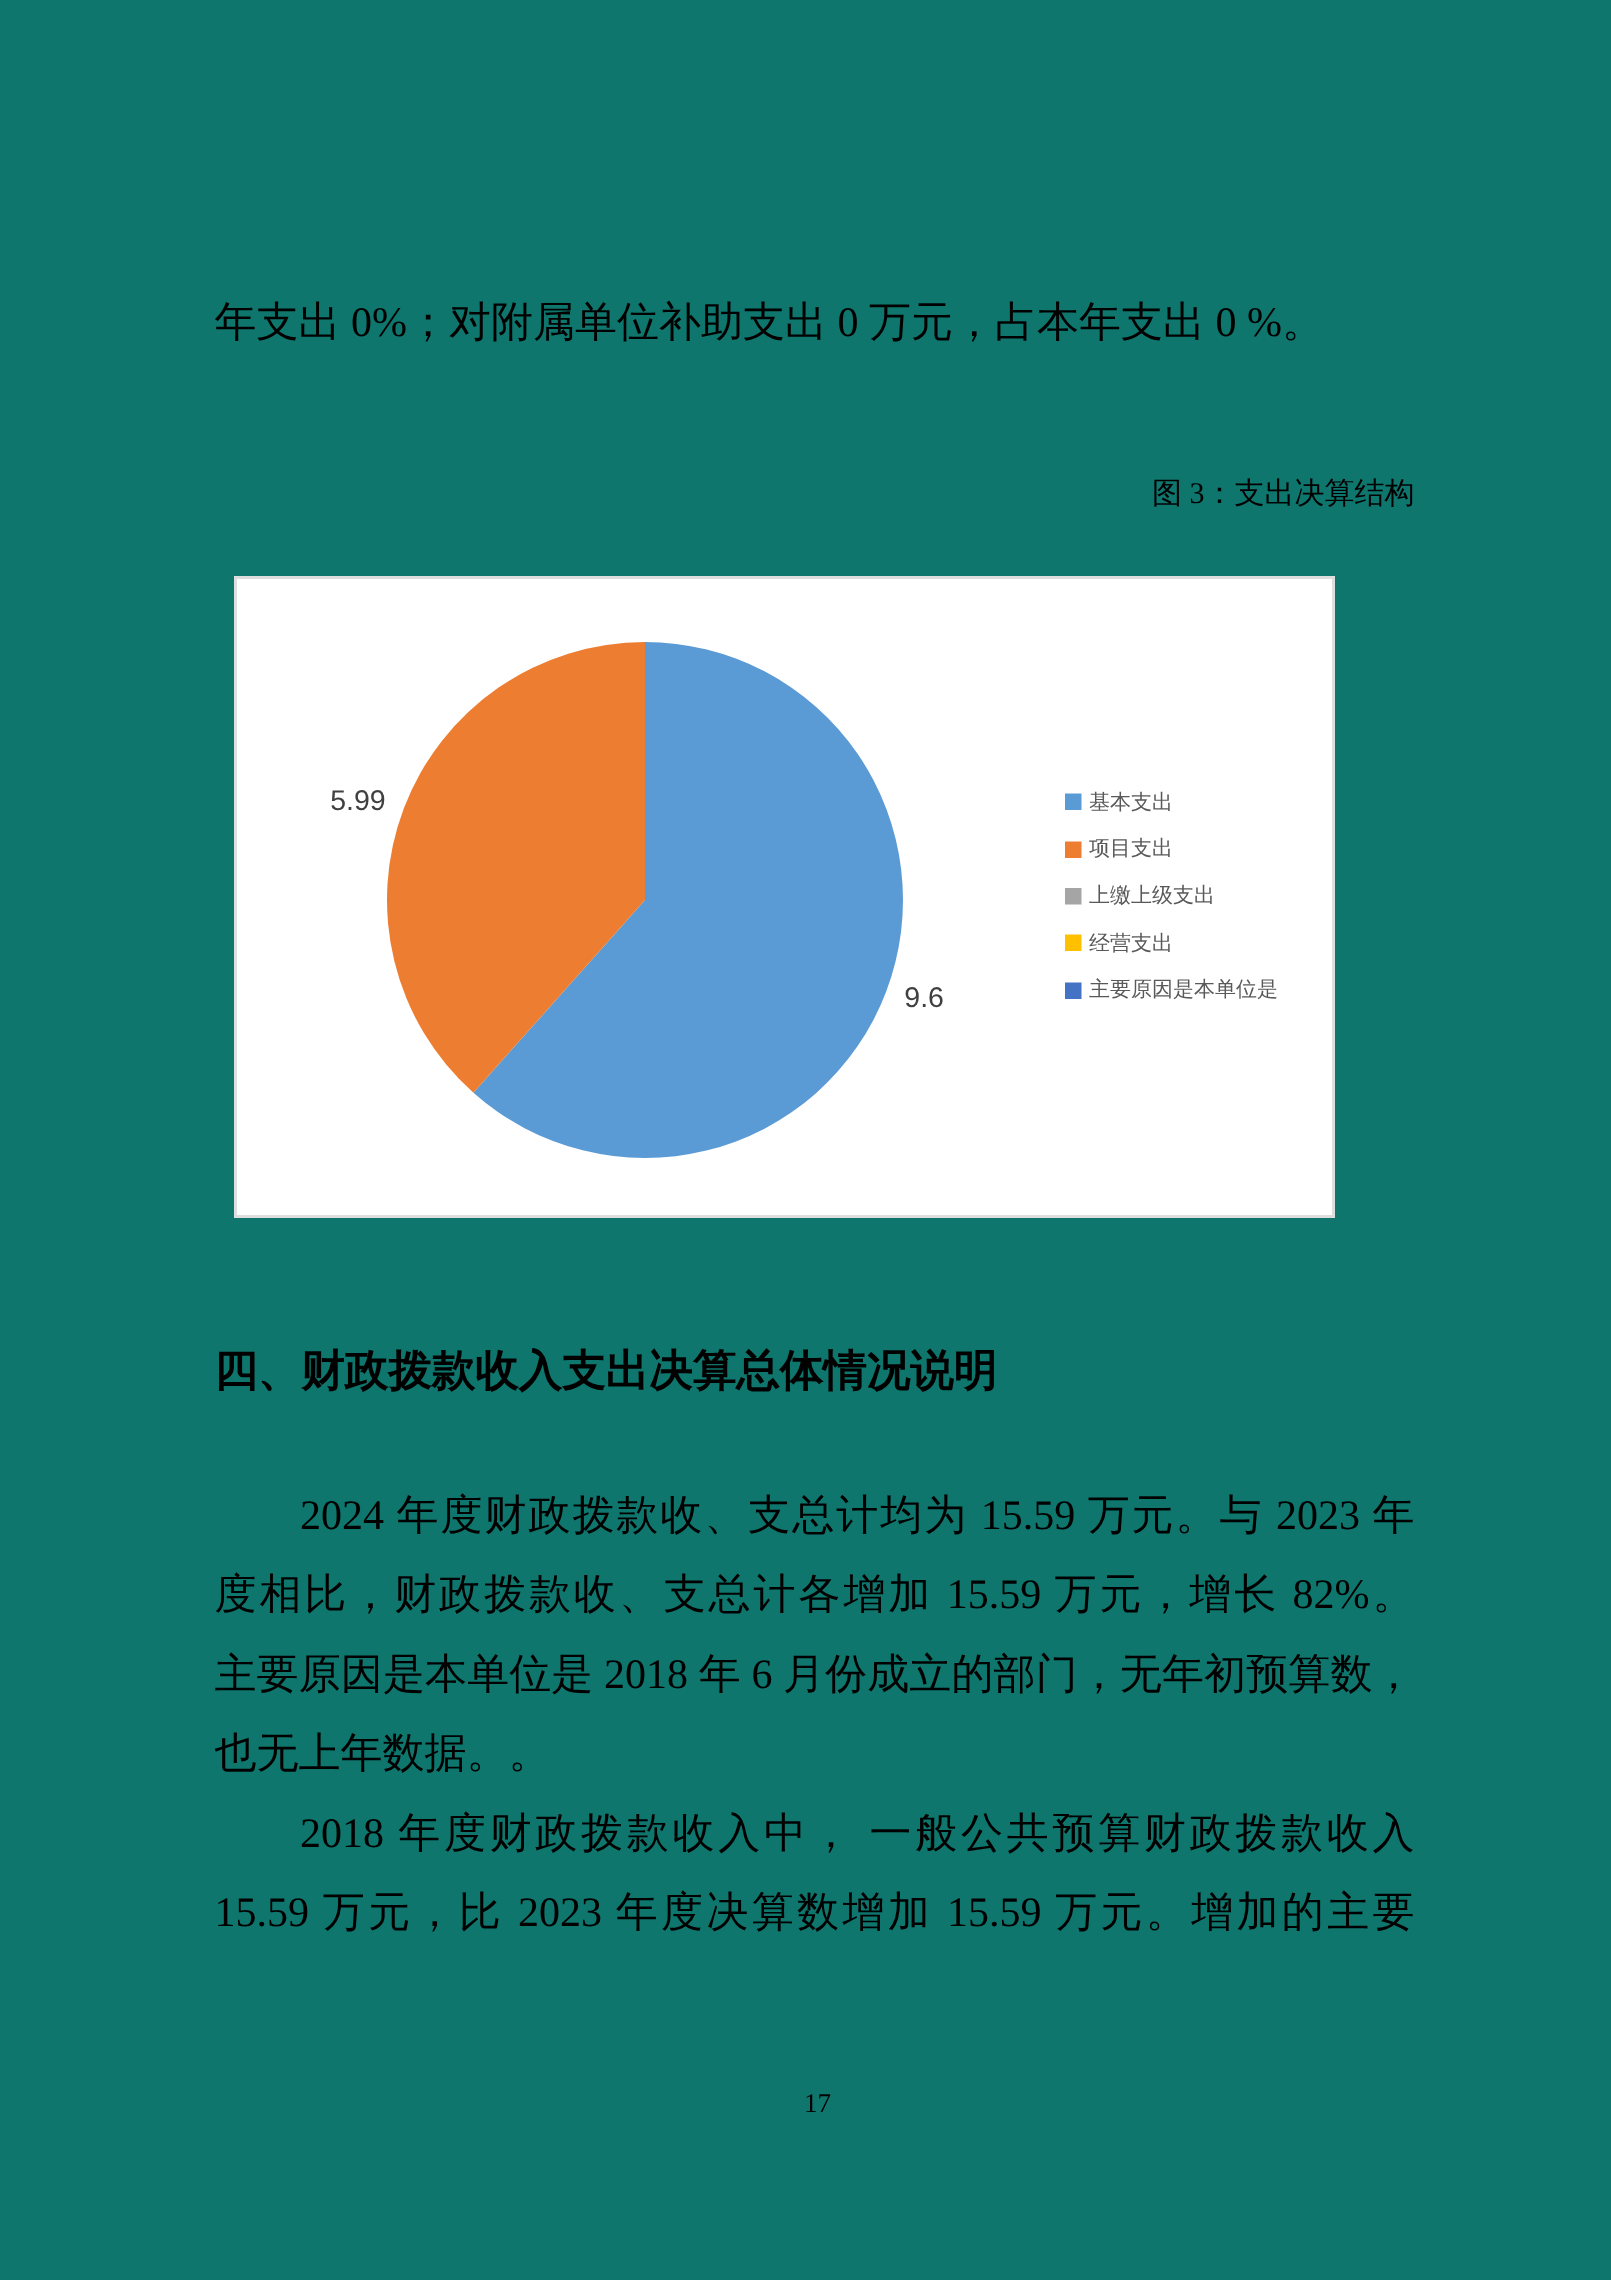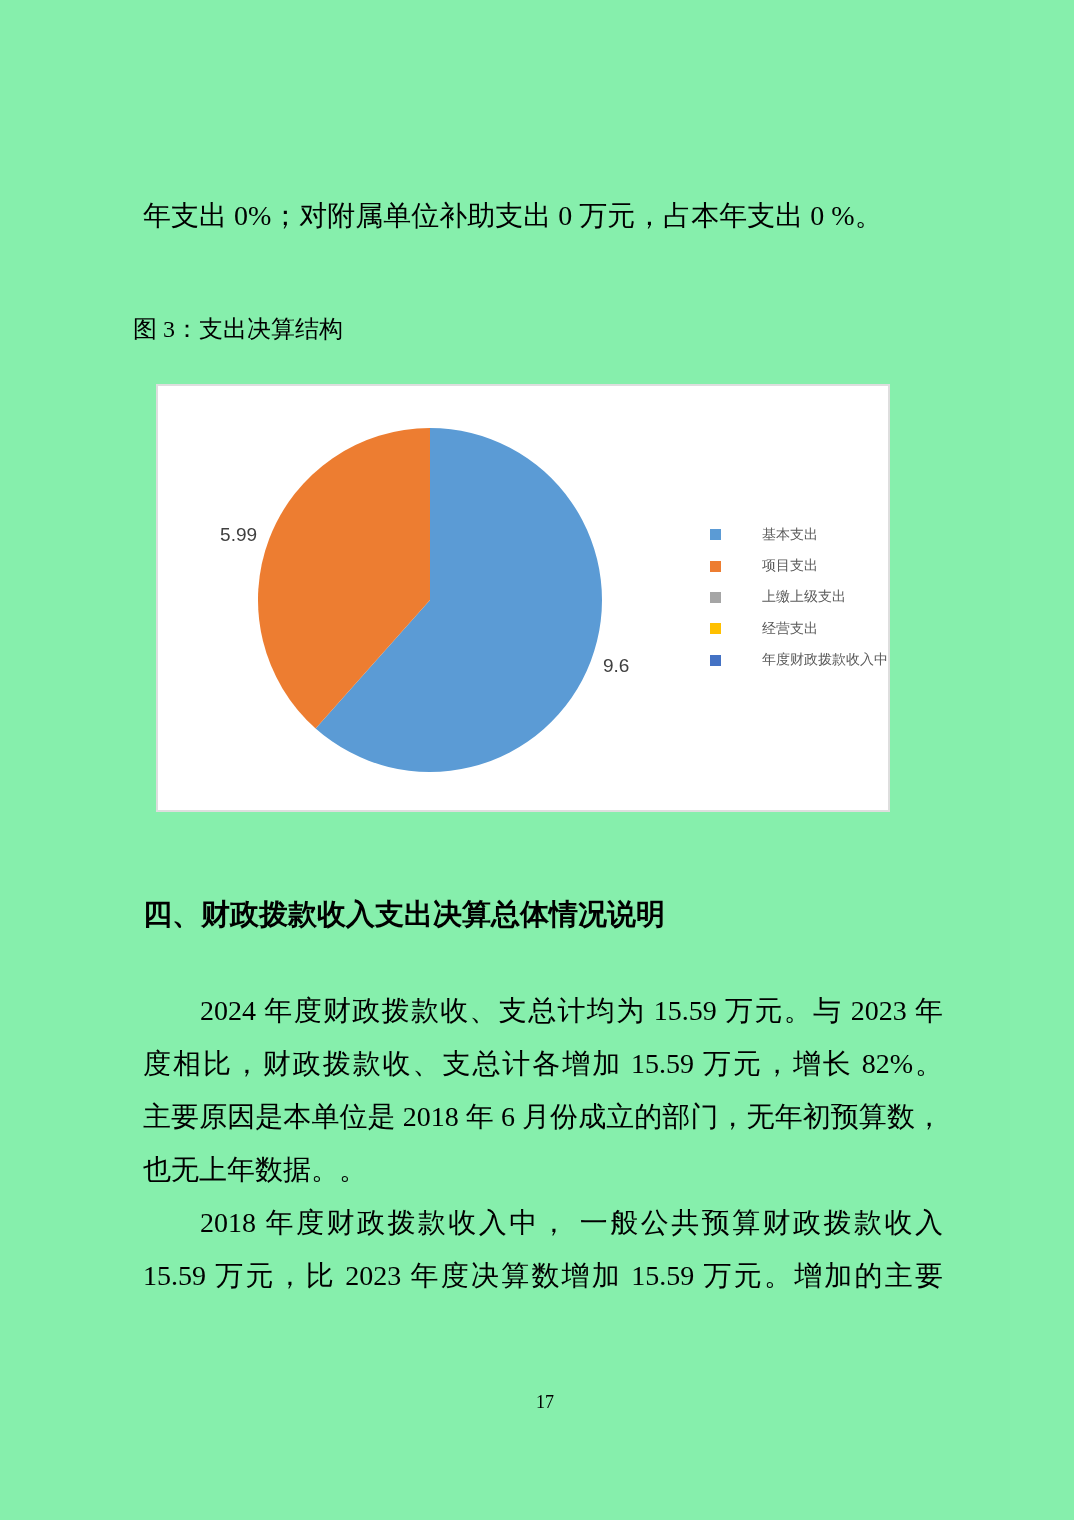--- a/index.html
+++ b/index.html
@@ -2,36 +2,36 @@
 <html><head>
 <meta charset="utf-8">
 <style>
   * { margin: 0; padding: 0; box-sizing: border-box; }
   html, body { background: #ffffff; }
   .page {
     position: relative;
     width: 1074px;
     height: 1520px;
     margin: 0 auto;
-    background: #86efac;
+    background: #0f766e;
     color: #000000;
     font-family: "Liberation Serif", "DejaVu Serif", serif;
     overflow: hidden;
   }
   .intro-line {
     position: absolute;
     left: 143px; top: 197px; width: 800px;
     font-size: 28px; line-height: 38px;
     text-align: left;
   }
   .figure-title {
     position: absolute;
-    left: 133px; top: 310px; width: 800px;
-    font-size: 24px; line-height: 38px;
-    text-align: left;
+    left: 143px; top: 310px; width: 800px;
+    font-size: 20px; line-height: 38px;
+    text-align: right;
   }
   .chart-box {
     position: absolute;
     left: 156px; top: 384px;
     width: 734px; height: 428px;
     border: 2px solid #dedede;
     background: #ffffff;
   }
   .pie-svg { position: absolute; left: 0; top: 0; }
   .pie-label {
@@ -40,21 +40,21 @@
     fill: #404040;
   }
   .legend {
     position: absolute;
     left: 552px; top: 133px;
   }
   .legend-item { display: flex; align-items: center; height: 31.4px; }
   .legend-swatch { width: 11px; height: 11px; flex: 0 0 11px; margin-right: 5px; }
   .legend-label {
     font-family: Liberation Sans, sans-serif;
-    font-size: 14px; color: #595959; white-space: nowrap; margin-left: 36px;
+    font-size: 14px; color: #595959; white-space: nowrap;
   }
   .section-heading {
     position: absolute;
     left: 143px; top: 866px; width: 800px;
     font-size: 29px; line-height: 44px;
     font-weight: bold;
     font-family: "Liberation Sans", "DejaVu Sans", sans-serif;
     margin-top: 26px;
   }
   .body-text {
@@ -104,21 +104,21 @@
         <div class="legend-item">
           <span class="legend-swatch" style="background: rgb(165, 165, 165);"></span>
           <span class="legend-label">上缴上级支出</span>
         </div>
         <div class="legend-item">
           <span class="legend-swatch" style="background: rgb(255, 192, 0);"></span>
           <span class="legend-label">经营支出</span>
         </div>
         <div class="legend-item">
           <span class="legend-swatch" style="background: rgb(68, 114, 196);"></span>
-          <span class="legend-label">年度财政拨款收入中</span>
+          <span class="legend-label">主要原因是本单位是</span>
         </div>
       </div>
   </div>
 
   <div class="section-heading">四、财政拨款收入支出决算总体情况说明</div>
 
   <div class="body-text">
       <div class="body-line indent">2024 年度财政拨款收、支总计均为 15.59 万元。与 2023 年</div>
       <div class="body-line">度相比，财政拨款收、支总计各增加 15.59 万元，增长 82%。</div>
       <div class="body-line">主要原因是本单位是 2018 年 6 月份成立的部门，无年初预算数，</div>

